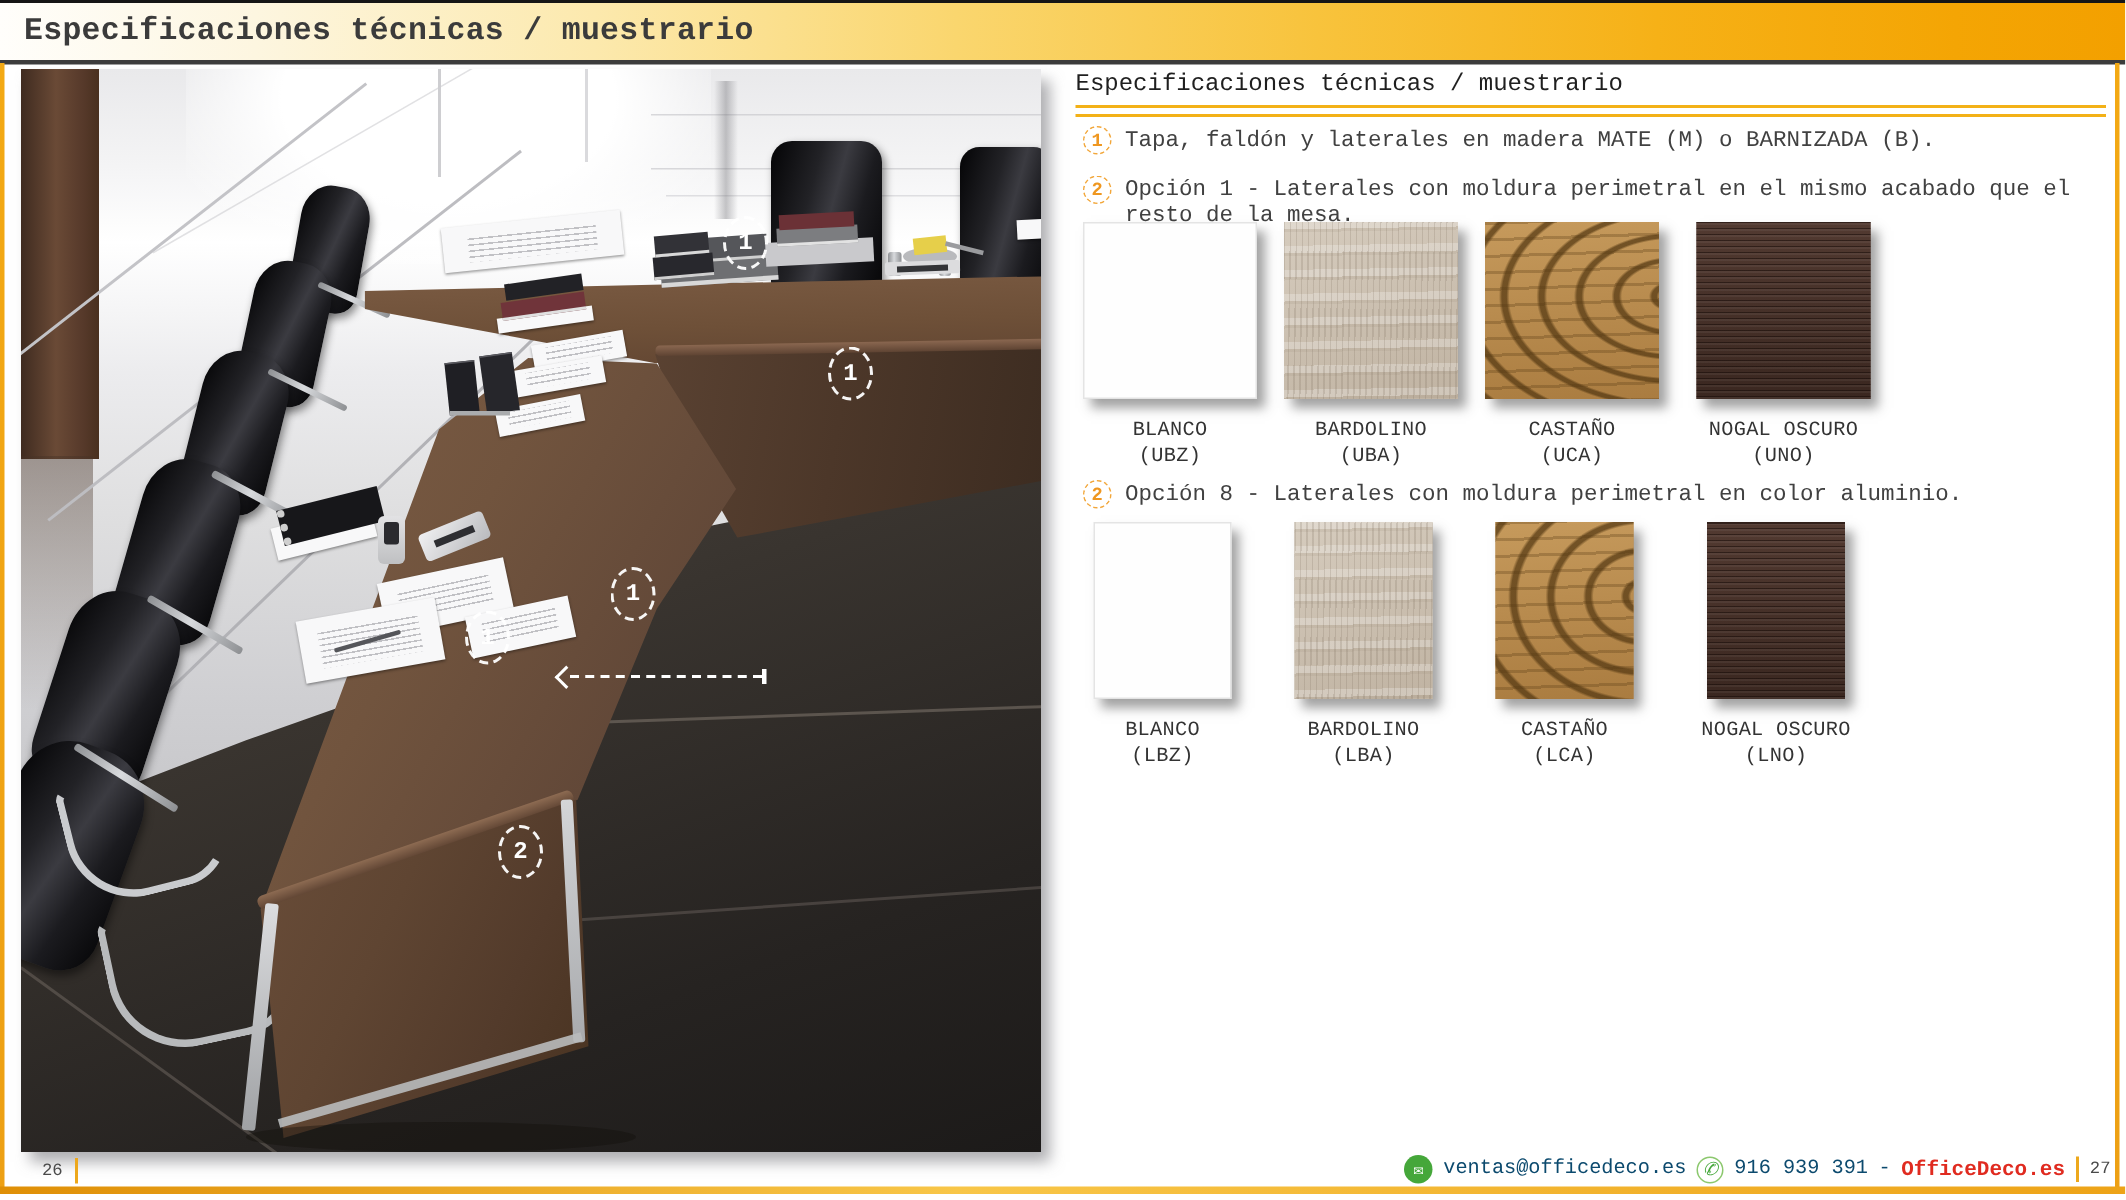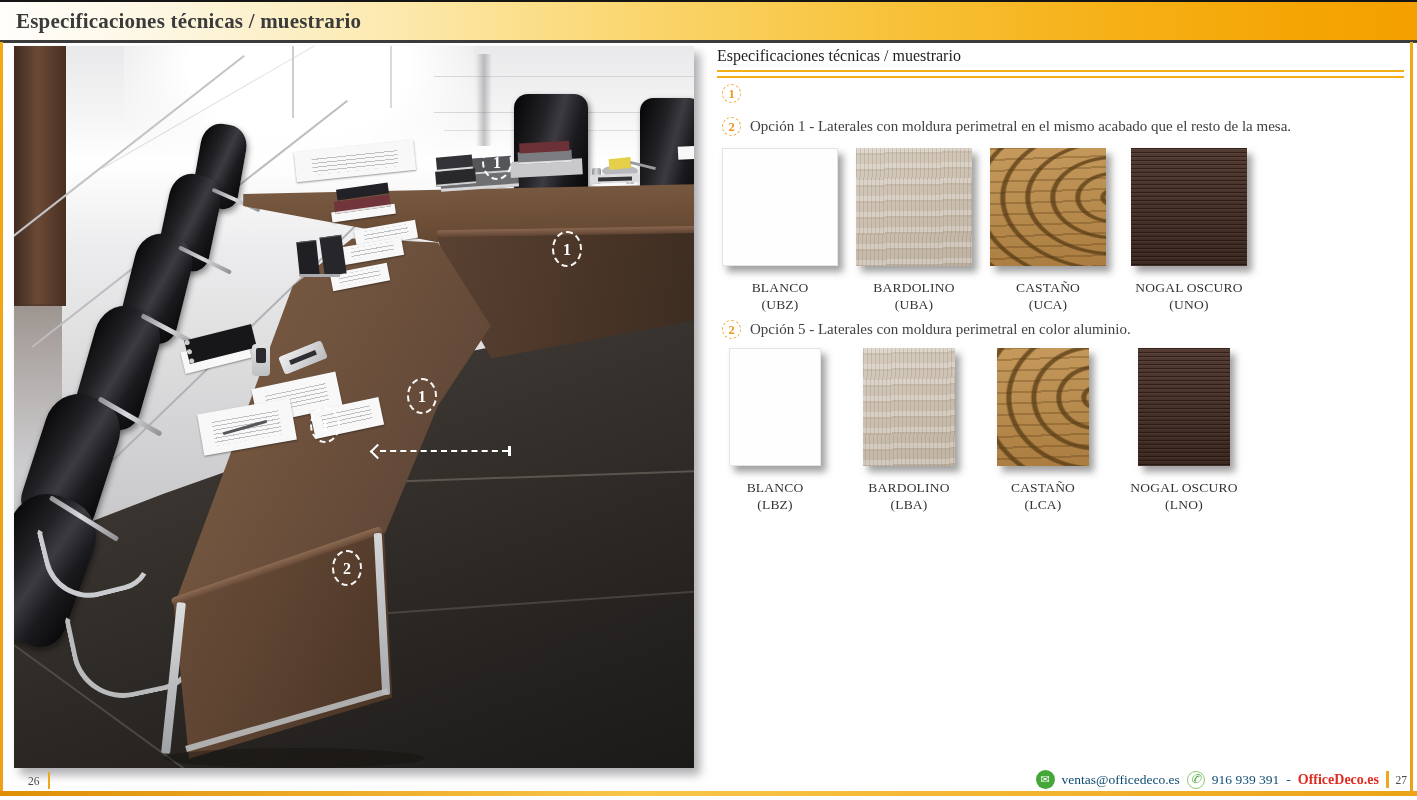--- a/index.html
+++ b/index.html
@@ -1,17 +1,17 @@
 <!DOCTYPE html>
 <html><head>
 <meta charset="utf-8">
 <style>
   html,body{margin:0;padding:0;background:#ffffff;}
   .page{position:relative;width:1417px;height:800px;background:#fff;overflow:hidden;
-        font-family:Liberation Serif, serif;}
+        font-family:Liberation Mono, monospace;}
   .abs{position:absolute;}
 
   
   .topline{position:absolute;left:0;top:0;width:1417px;height:2px;background:#151515;}
   .header{position:absolute;left:0;top:2px;width:1417px;height:38px;
     background:linear-gradient(90deg,#fffefb 0%,#fdf6e0 12%,#fce9ad 28%,#fad66e 45%,#f8c33c 62%,#f6b117 78%,#f4a504 92%,#f3a000 100%);
     display:flex;align-items:center;justify-content:space-between;padding:0 16px;box-sizing:border-box;}
   .header-left{font-size:21px;font-weight:bold;color:#3b3b3b;letter-spacing:.2px;}
   .header-right{font-size:22px;font-weight:bold;color:#ffffff;letter-spacing:.3px;}
   .headerline{position:absolute;left:0;top:40px;width:1417px;height:2.5px;background:#3c3c3c;}
@@ -220,20 +220,21 @@
     <div class="marker" style="left:296px;top:361px;">1</div>
     <div class="marker" style="left:318px;top:504px;">2</div>
 
   </div>
 
   <div class="panel-title">Especificaciones técnicas / muestrario</div>
   <div class="title-rule"></div>
 
   <div class="spec-item" style="left:722px;top:84px;width:680px;">
     <span class="numcircle">1</span>
+    <span class="spec-text">Tapa, faldón y laterales en madera MATE (M) o BARNIZADA (B).</span>
   </div>
   <div class="spec-item" style="left:722px;top:117px;width:680px;">
     <span class="numcircle">2</span>
     <span class="spec-text">Opción 1 - Laterales con moldura perimetral en el mismo acabado que el resto de la mesa.</span>
   </div>
 
   <div class="swrow" style="left:722px;top:148px;gap:18px;">
     <div class="swcell" style="width:116px;">
       <div class="swatch sw-blanco" style="width:116px;height:118px;"></div>
       <div class="swlabel">
@@ -259,21 +260,21 @@
       <div class="swatch sw-nogal" style="width:116px;height:118px;"></div>
       <div class="swlabel">
         <div>NOGAL OSCURO</div>
         <div>(UNO)</div>
       </div>
     </div>
   </div>
 
   <div class="spec-item" style="left:722px;top:320px;width:680px;">
     <span class="numcircle">2</span>
-    <span class="spec-text">Opción 5 - Laterales con moldura perimetral en color aluminio.</span>
+    <span class="spec-text">Opción 8 - Laterales con moldura perimetral en color aluminio.</span>
   </div>
 
   <div class="swrow" style="left:722px;top:348px;gap:28px;">
     <div class="swcell" style="width:106px;">
       <div class="swatch sw-blanco" style="width:92px;height:118px;"></div>
       <div class="swlabel">
         <div>BLANCO</div>
         <div>(LBZ)</div>
       </div>
     </div>

